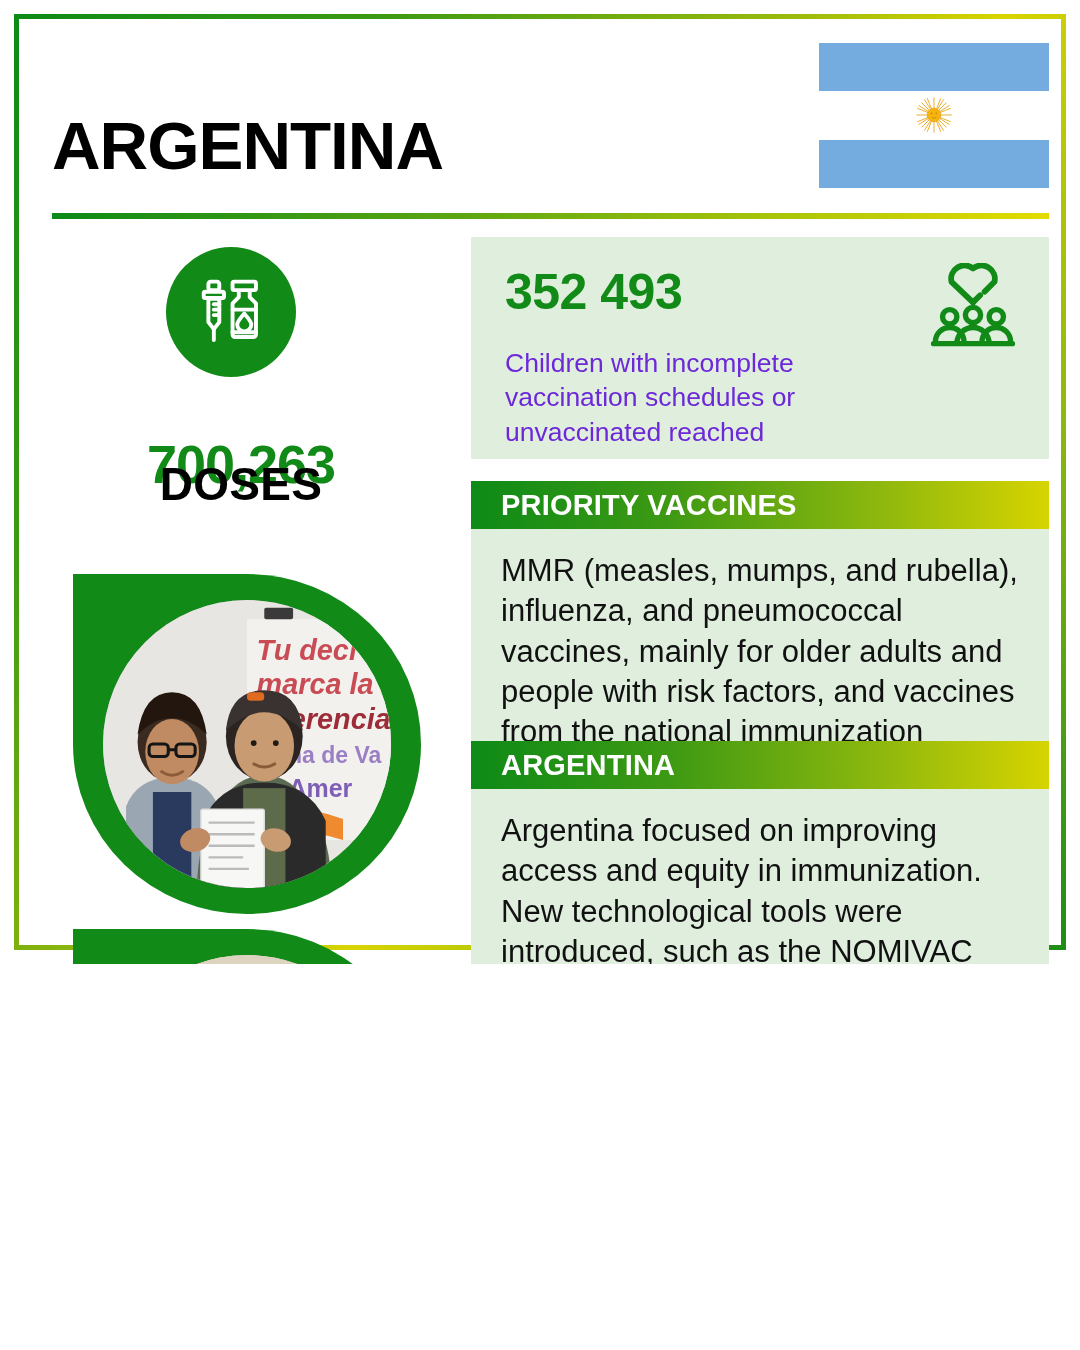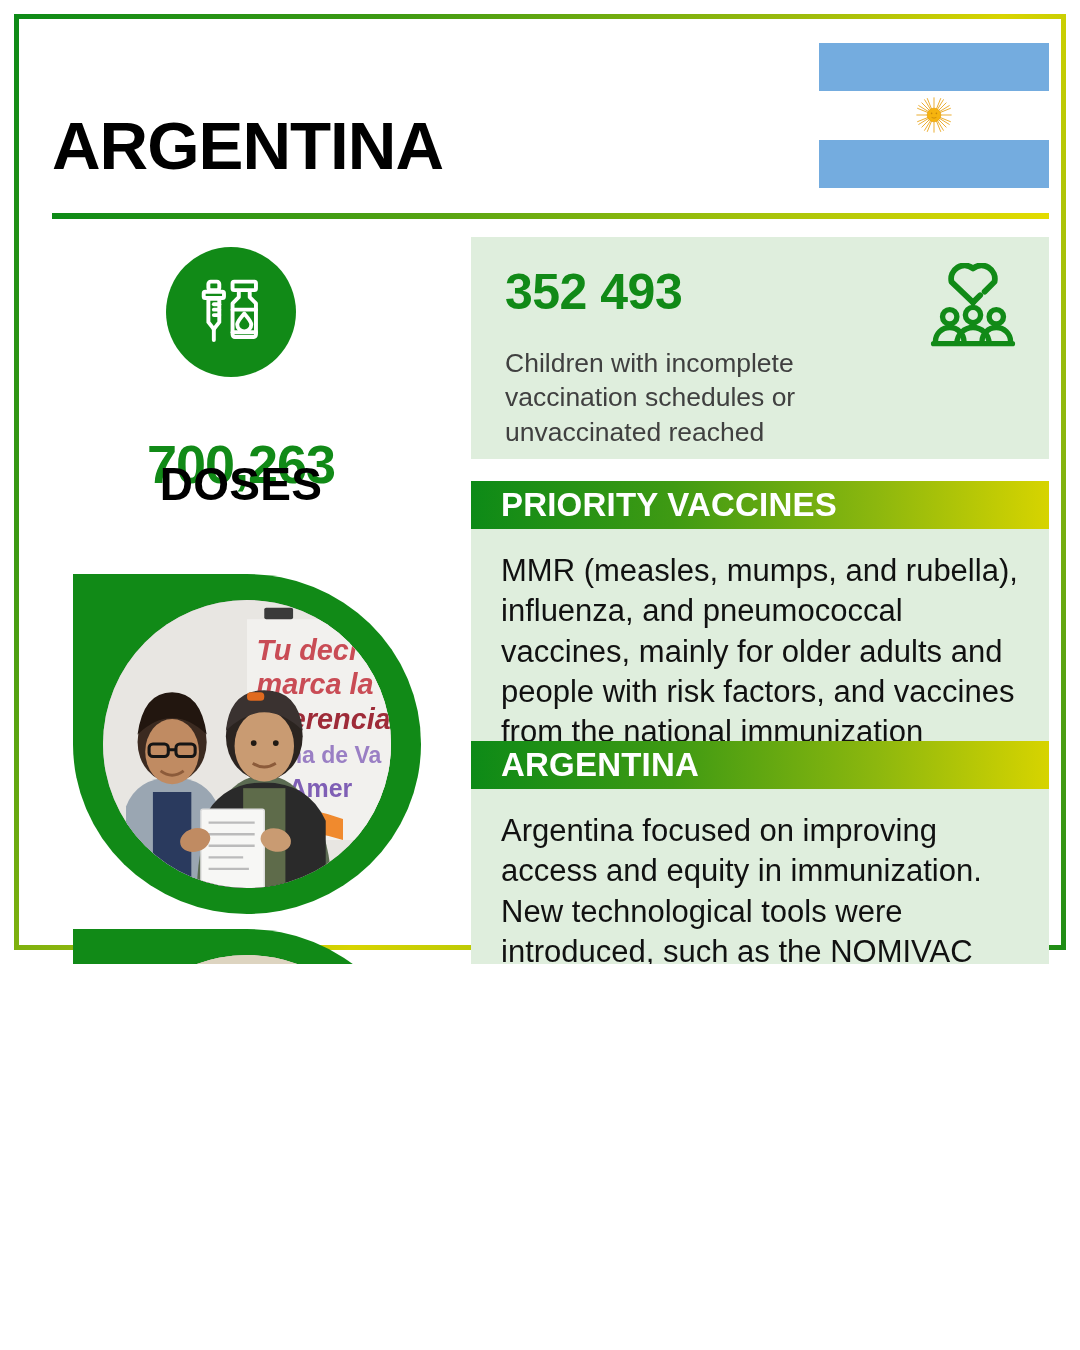--- a/index.html
+++ b/index.html
@@ -82,34 +82,34 @@
 
   .stat-box{
     position:absolute; left:0; right:0; top:8px; height:222px;
     background:#dfeedd; padding:30px 34px;
   }
   .stat-number{
     font-size:50px; font-weight:900; color:#118a17;
     line-height:1; letter-spacing:-0.5px; margin-bottom:29px;
   }
   .stat-text{
-    font-size:26.5px; color:#404040; line-height:1.3; font-weight:400; max-width:400px;
+    font-size:26.5px; color:#6d28d9; line-height:1.3; font-weight:400; max-width:400px;
   }
   .stat-icon{
     position:absolute; right:30px; top:26px; width:92px; height:86px;
   }
 
   .panel{ position:absolute; left:0; right:0; }
   .panel-head{
     height:48px;
     background:linear-gradient(90deg,#0d8a17 0%,#3f9a13 35%,#8cb70e 70%,#d7d400 100%);
     display:flex; align-items:center; padding-left:30px;
   }
   .panel-head-text{
-    color:#fff; font-size:33px; font-weight:900; letter-spacing:0.2px;
+    color:#fff; font-size:29px; font-weight:900; letter-spacing:0.2px;
   }
   .panel-body{
     background:#dfeedd; padding:22px 30px 26px 30px;
     font-size:31px; line-height:1.3; color:#111;
   }
 
   .panel.vaccines{ top:252px; }
   .panel.highlights{ top:512px; }
   .panel.highlights .panel-body{ padding-bottom:34px; }
 </style>

